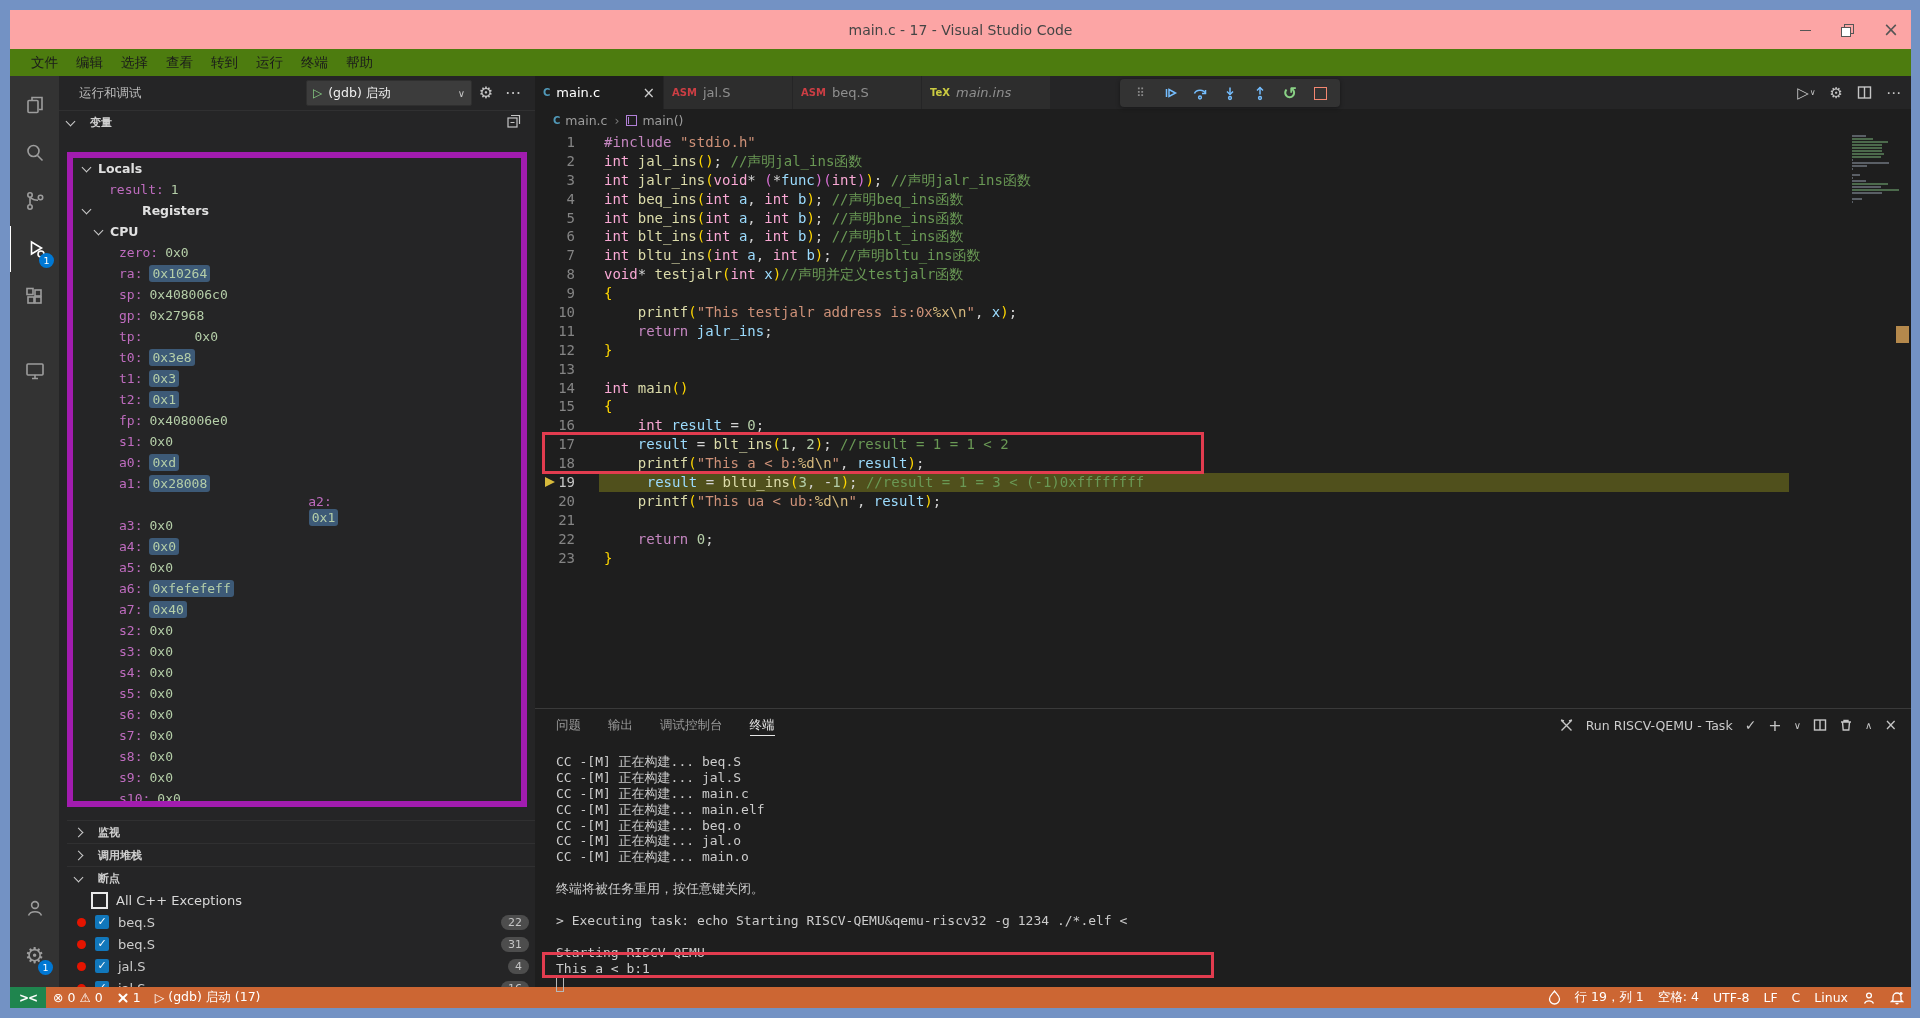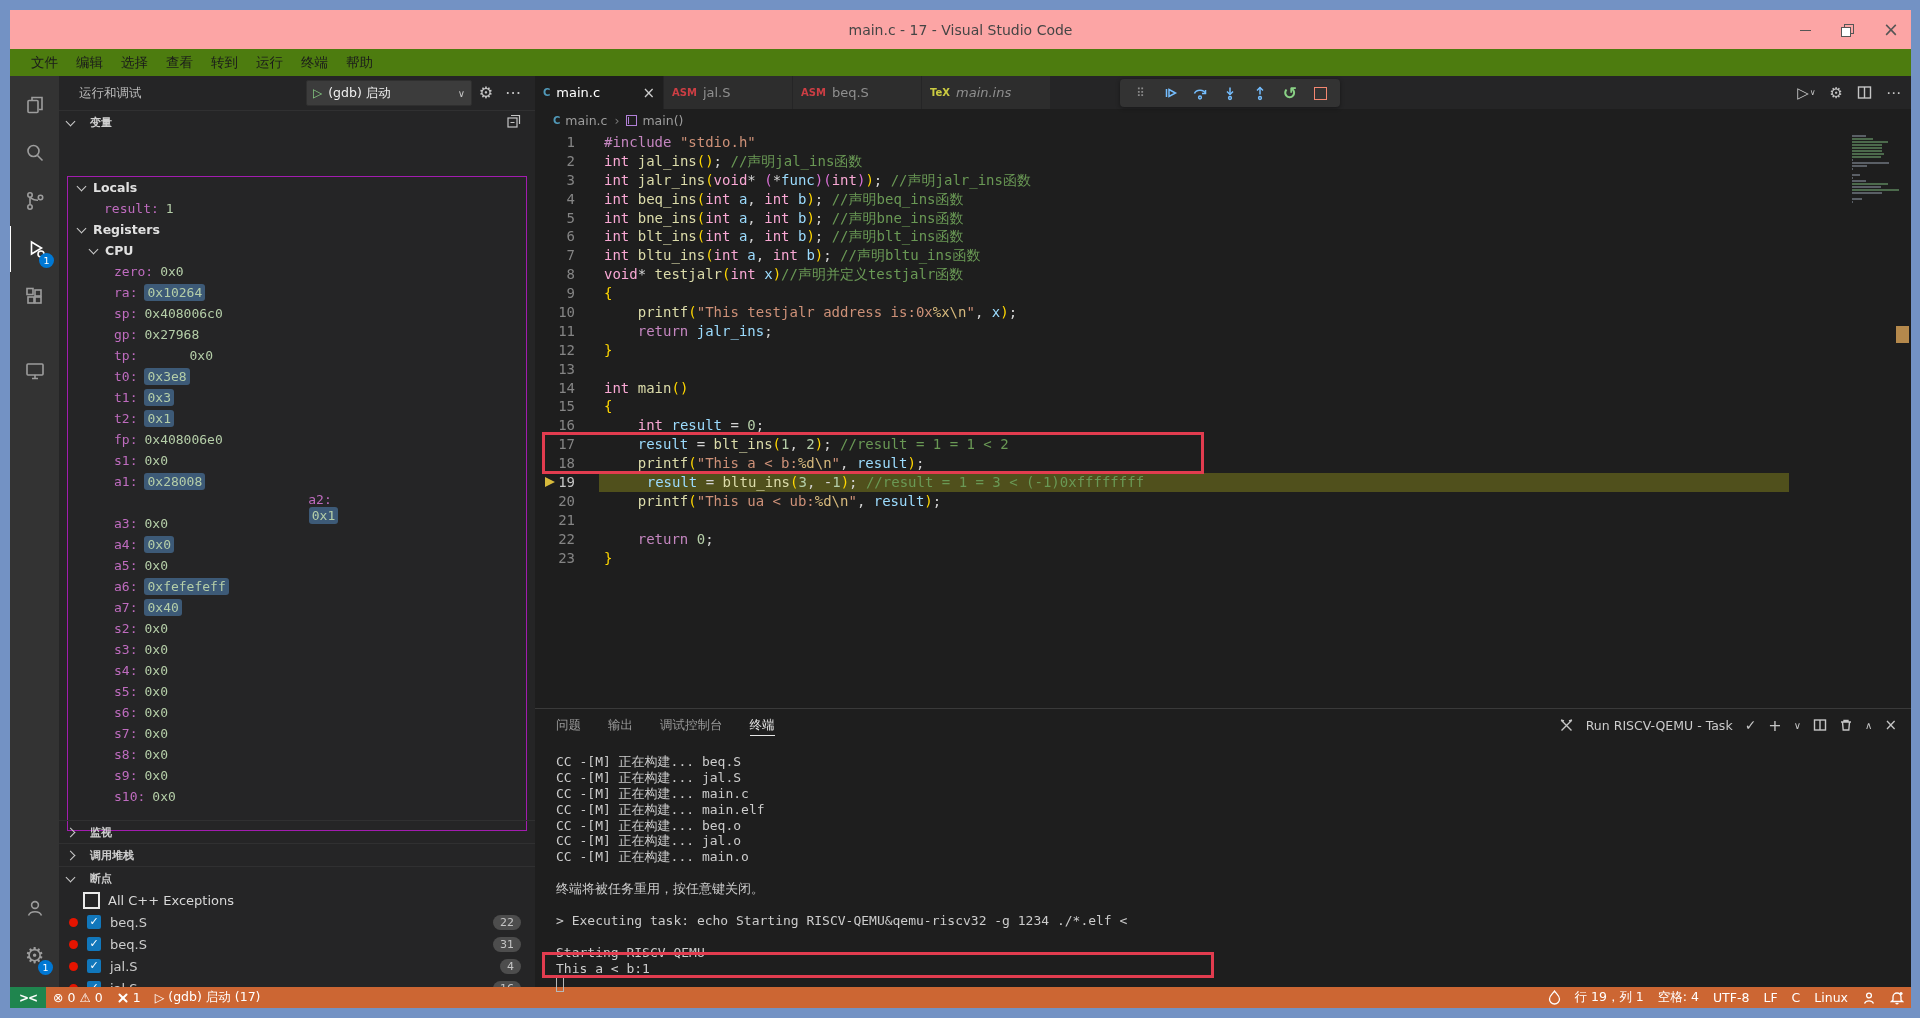--- a/index.html
+++ b/index.html
@@ -42,29 +42,29 @@
   .launch-play{color:#89d185;font-size:12px;margin-right:6px;}
   .launch-label{font-size:12.5px;color:#f0f0f0;flex:1;}
   .launch-chev{color:#c5c5c5;font-size:10px;}
   .sb-hicon{position:absolute;top:9px;color:#c5c5c5;font-size:16px;line-height:16px;}
   .chev{display:inline-block;width:6px;height:6px;border-right:1.4px solid #cccccc;border-bottom:1.4px solid #cccccc;}
   .chev.down{transform:rotate(45deg);margin-bottom:2px;}
   .chev.right{transform:rotate(-45deg);}
   .section-h{height:22px;display:flex;align-items:center;border-top:1px solid #303031;font-size:11px;font-weight:bold;color:#cfcfcf;gap:8px;}
   .section-h .chev{margin-left:8px;margin-right:8px;}
   .collapse-icon{position:absolute;right:14px;}
-  .var-tree{position:absolute;left:8px;top:100px;width:460px;height:655px;border:1px solid #a21caf;overflow:hidden;
+  .var-tree{position:absolute;left:8px;top:76px;width:460px;height:655px;border:6px solid #a21caf;overflow:hidden;
             font-family:"DejaVu Sans Mono",monospace;font-size:13px;background:#252526;box-sizing:border-box;}
   .vrow{height:21px;display:flex;align-items:center;white-space:pre;}
   .vhead{font-family:"DejaVu Sans",sans-serif;font-weight:bold;font-size:12.5px;color:#e0e0e0;}
   .vrow .chev{margin-right:8px;}
   .vname{color:#bf6cbf;}
   .vval{color:#b5cea8;margin-left:7px;}
   .vval.chg{background:#3d5a77;border-radius:3px;padding:1px 3px;}
-  .sb-bottom{position:absolute;left:0;top:744px;width:100%;}
+  .sb-bottom{position:absolute;left:8px;top:744px;width:100%;}
   .exc-row{height:22px;display:flex;align-items:center;font-size:13px;color:#d8d8d8;}
   .exc-box{width:13px;height:13px;border:2.5px solid #eaeaea;margin-left:24px;margin-right:8px;background:#252526;}
   .bp-row{height:22px;display:flex;align-items:center;position:relative;font-size:13px;color:#cccccc;}
   .bp-dot{width:9px;height:9px;border-radius:50%;background:#e51400;margin-left:10px;}
   .bp-check{width:14px;height:14px;background:#1177bb;border-radius:2px;margin-left:9px;margin-right:9px;
             color:#fff;font-size:11px;line-height:14px;text-align:center;}
   .bp-badge{position:absolute;right:14px;background:#4d4d4d;color:#c5c5c5;font-size:11px;border-radius:9px;
             padding:1px 7px;line-height:13px;}
 
   
@@ -246,32 +246,33 @@
           <svg width="14" height="14" viewBox="0 0 14 14" style="stroke:#c5c5c5;fill:none;stroke-width:1.2;">
                 <rect x="1" y="4" width="9" height="9"></rect>
                 <path d="M4 1.5h8.5V10M3.5 8.5h4"></path>
               </svg>
         </span>
       </div>
 
       <div class="var-tree" id="var-tree">
             <div class="vrow" style="padding-left: 10px;"><span class="chev down"></span><span class="vhead">Locals</span></div>
             <div class="vrow" style="padding-left: 36px;"><span class="vname">result:</span><span class="vval">1</span></div>
-            <div class="vrow" style="padding-left: 10px;"><span class="chev down"></span><span class="vhead">Registers</span></div>
+            <div class="vrow" style="padding-left: 10px; gap: 44px;"><span class="chev down"></span><span class="vhead">Registers</span></div>
             <div class="vrow" style="padding-left: 22px;"><span class="chev down"></span><span class="vhead">CPU</span></div>
             <div class="vrow" style="padding-left: 46px;"><span class="vname">zero:</span><span class="vval">0x0</span></div>
             <div class="vrow" style="padding-left: 46px;"><span class="vname">ra:</span><span class="vval chg">0x10264</span></div>
             <div class="vrow" style="padding-left: 46px;"><span class="vname">sp:</span><span class="vval">0x408006c0</span></div>
             <div class="vrow" style="padding-left: 46px;"><span class="vname">gp:</span><span class="vval">0x27968</span></div>
             <div class="vrow" style="padding-left: 46px; gap: 45px;"><span class="vname">tp:</span><span class="vval">0x0</span></div>
             <div class="vrow" style="padding-left: 46px;"><span class="vname">t0:</span><span class="vval chg">0x3e8</span></div>
             <div class="vrow" style="padding-left: 46px;"><span class="vname">t1:</span><span class="vval chg">0x3</span></div>
             <div class="vrow" style="padding-left: 46px;"><span class="vname">t2:</span><span class="vval chg">0x1</span></div>
             <div class="vrow" style="padding-left: 46px;"><span class="vname">fp:</span><span class="vval">0x408006e0</span></div>
             <div class="vrow" style="padding-left: 46px;"><span class="vname">s1:</span><span class="vval">0x0</span></div>
+            <div class="vrow" style="padding-left: 46px;"><span class="vname">a0:</span><span class="vval chg">0xd</span></div>
             <div class="vrow" style="padding-left: 46px;"><span class="vname">a1:</span><span class="vval chg">0x28008</span></div>
             <div class="vrow" style="padding-left: 46px; flex-direction: column;"><span class="vname">a2:</span><span class="vval chg">0x1</span></div>
             <div class="vrow" style="padding-left: 46px;"><span class="vname">a3:</span><span class="vval">0x0</span></div>
             <div class="vrow" style="padding-left: 46px;"><span class="vname">a4:</span><span class="vval chg">0x0</span></div>
             <div class="vrow" style="padding-left: 46px;"><span class="vname">a5:</span><span class="vval">0x0</span></div>
             <div class="vrow" style="padding-left: 46px;"><span class="vname">a6:</span><span class="vval chg">0xfefefeff</span></div>
             <div class="vrow" style="padding-left: 46px;"><span class="vname">a7:</span><span class="vval chg">0x40</span></div>
             <div class="vrow" style="padding-left: 46px;"><span class="vname">s2:</span><span class="vval">0x0</span></div>
             <div class="vrow" style="padding-left: 46px;"><span class="vname">s3:</span><span class="vval">0x0</span></div>
             <div class="vrow" style="padding-left: 46px;"><span class="vname">s4:</span><span class="vval">0x0</span></div>

